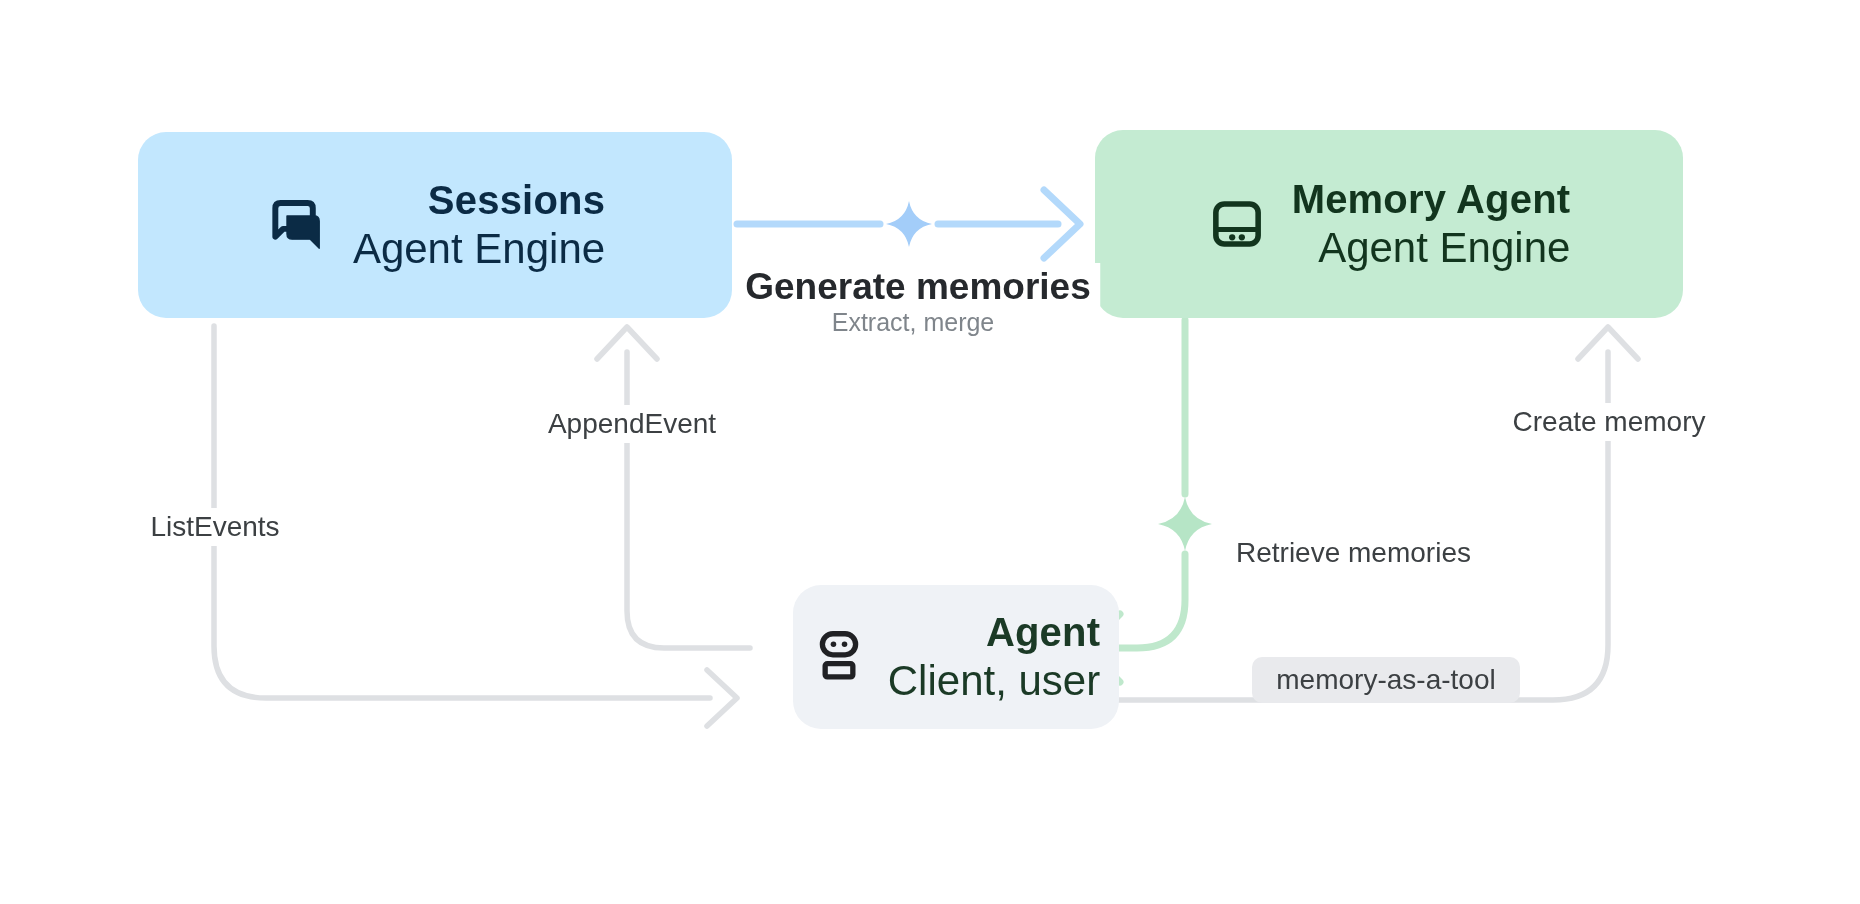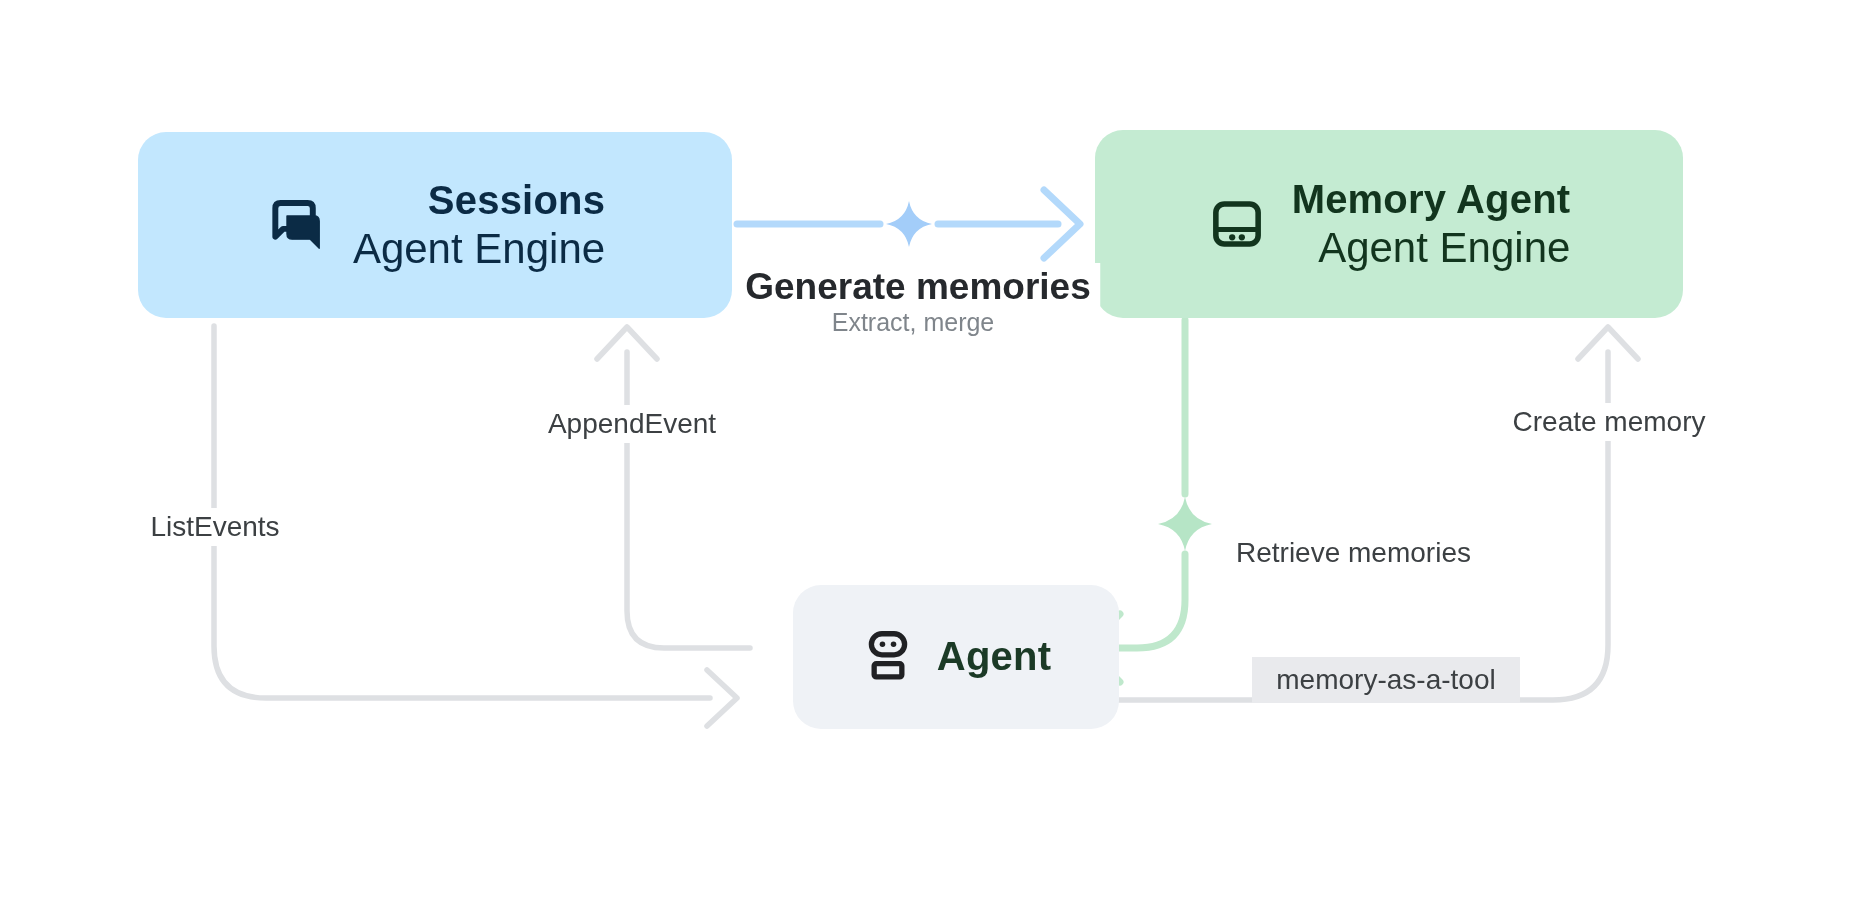--- a/index.html
+++ b/index.html
@@ -21,21 +21,21 @@
   .edge-label{
     position:absolute;z-index:3;transform:translate(-50%,-50%);
     font-size:28px;color:var(--label-ink);background:var(--canvas-bg,#fff);
     padding:3px 9px;white-space:nowrap;
   }
   .edge-label.strong{font-size:37px;font-weight:600;color:var(--label-strong);}
   .edge-label.muted{font-size:25px;color:var(--label-muted);}
   .edge-label.left-anchor{transform:translate(0,-50%);margin-top:30px;}
   .badge{
     position:absolute;z-index:3;left:1252px;top:657px;width:268px;height:46px;
-    background:var(--badge-fill);color:var(--badge-ink);border-radius:0;
+    background:var(--badge-fill);color:var(--badge-ink);border-radius:10px;
     display:flex;align-items:center;justify-content:center;
     font-size:28px;white-space:nowrap;
   }
   .node-icon{flex:0 0 auto;display:block;}
 </style>
 </head>
 <body>
 
 <div class="canvas">
 
@@ -97,20 +97,21 @@
 
   <div class="node node-agent">
     <svg class="node-icon" width="54" height="62" viewBox="0 0 48 56" style="color:var(--agent-icon);">
       <rect x="9" y="7" width="30" height="19" rx="9.5" fill="none" stroke="currentColor" stroke-width="4.8"></rect>
       <circle cx="19" cy="16.5" r="2.5" fill="currentColor"></circle>
       <circle cx="29" cy="16.5" r="2.5" fill="currentColor"></circle>
       <rect x="11.5" y="34" width="25" height="12" rx="2" fill="none" stroke="currentColor" stroke-width="4.8"></rect>
     </svg>
     <div class="ntext">
       <span class="title">Agent</span>
+      <span class="subtitle">Client, user</span>
     </div>
   </div>
 
   <div class="edge-label strong" style="left:918px;top:287px;">Generate memories</div>
   <div class="edge-label muted" style="left:913px;top:322px;">Extract, merge</div>
   <div class="edge-label left-anchor" style="left:1227px;top:523px;">Retrieve memories</div>
   <div class="edge-label" style="left:632px;top:424px;">AppendEvent</div>
   <div class="edge-label" style="left:215px;top:527px;">ListEvents</div>
   <div class="edge-label" style="left:1609px;top:422px;">Create memory</div>
 

